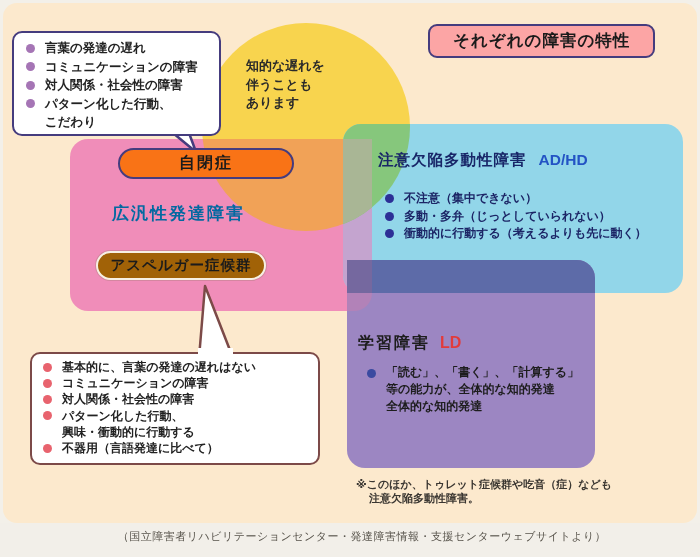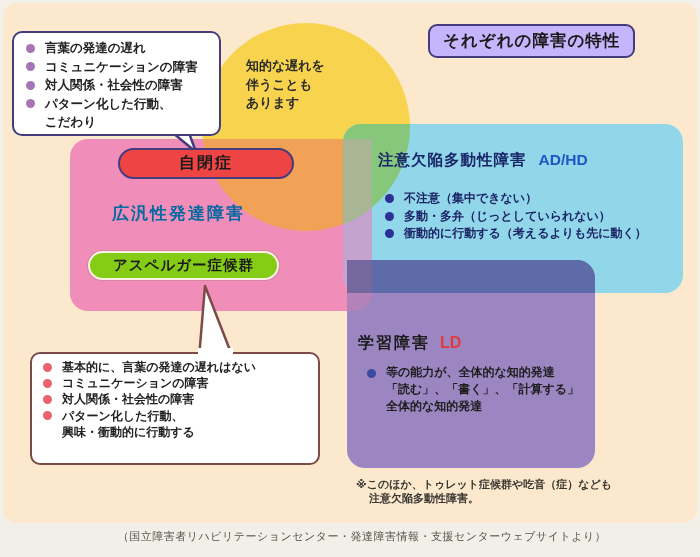--- a/index.html
+++ b/index.html
@@ -26,31 +26,31 @@
   .dot.purple{background:#a575b5;}
   .dot.red{background:#e8636e;}
   .dot.navy{background:#2c2f96;}
   .dot.blue{background:#3a4aa0;}
   .row.cont{margin-left:24px;}
 
   .patch{position:absolute;background:#ffffff;z-index:6;}
 
   
   .title-box{
-    left:428px;top:24px;background:#c4b5fd;border:2.5px solid #453c7e;border-radius:9px;
-    padding:4px 13px;font-size:16.5px;font-weight:bold;color:#1b1b1b;letter-spacing:1px;z-index:7;
+    left:428px;top:24px;background:#fca5a5;border:2.5px solid #453c7e;border-radius:9px;
+    padding:4px 23px;font-size:16.5px;font-weight:bold;color:#1b1b1b;letter-spacing:1px;z-index:7;
   }
 
   
   .circle-note{left:246px;top:57px;font-size:13px;font-weight:bold;color:#2a2a2a;line-height:18.5px;}
 
   
   .pill{box-sizing:border-box;border-radius:17px;text-align:center;font-weight:bold;color:#1b1b1b;}
-  .pill-autism{left:118px;top:148px;width:176px;height:31px;background:#ef4444;border:2.5px solid #453c7e;font-size:16px;line-height:26px;letter-spacing:2px;}
-  .pill-asperger{left:88px;top:251px;width:191px;height:29px;background:#84cc16;border:2px solid #f7f0e3;box-shadow:0 0 0 1px rgba(190,130,140,.55);font-size:14.5px;line-height:24px;letter-spacing:1px;}
+  .pill-autism{left:118px;top:148px;width:176px;height:31px;background:#f97316;border:2.5px solid #453c7e;font-size:16px;line-height:26px;letter-spacing:2px;}
+  .pill-asperger{left:96px;top:251px;width:170px;height:29px;background:#a16207;border:2px solid #f7f0e3;box-shadow:0 0 0 1px rgba(190,130,140,.55);font-size:14.5px;line-height:24px;letter-spacing:1px;}
 
   .pdd-label{left:112px;top:202px;font-size:17px;font-weight:bold;color:#0369a1;letter-spacing:2px;}
 
   .adhd-title{left:378px;top:150px;font-size:15.5px;font-weight:bold;color:#182668;letter-spacing:1px;}
   .adhd-title .abbr{color:#2353c4;margin-left:12px;letter-spacing:0;}
   .adhd-list{left:380px;top:190px;font-size:12px;font-weight:bold;color:#1c2566;}
   .adhd-list .row{line-height:17.5px;}
 
   .ld-title{left:358px;top:333px;font-size:16px;font-weight:bold;color:#1d1d1d;letter-spacing:2px;}
   .ld-title .abbr{color:#e23b3b;margin-left:10px;letter-spacing:0;}
@@ -154,22 +154,22 @@
         <span>衝動的に行動する（考えるよりも先に動く）</span>
       </div>
   </div>
 
   <div class="abs ld-title">
     <span>学習障害</span><span class="abbr">LD</span>
   </div>
   <div class="abs ld-item">
     <span class="dot blue"></span>
     <div class="ld-lines">
+      <div>「読む」、「書く」、「計算する」</div>
       <div>等の能力が、全体的な知的発達</div>
-      <div>「読む」、「書く」、「計算する」</div>
       <div>全体的な知的発達</div>
     </div>
   </div>
 
   <div class="abs bubble bubble2">
     <div class="row">
         <span class="dot red"></span>
         <span>基本的に、言葉の発達の遅れはない</span>
       </div>
     <div class="row">
@@ -179,20 +179,24 @@
     <div class="row">
         <span class="dot red"></span>
         <span>対人関係・社会性の障害</span>
       </div>
     <div class="row">
         <span class="dot red"></span>
         <span>パターン化した行動、</span>
       </div>
     <div class="row cont">
         <span>興味・衝動的に行動する</span>
+      </div>
+    <div class="row">
+        <span class="dot red"></span>
+        <span>不器用（言語発達に比べて）</span>
       </div>
   </div>
   <div class="patch" style="left:198px;top:348px;width:35px;height:9px;"></div>
 
   <div class="abs footnote">
     <div>※このほか、トゥレット症候群や吃音（症）なども</div>
     <div class="l2">注意欠陥多動性障害。</div>
   </div>
 
   <div class="abs caption">（国立障害者リハビリテーションセンター・発達障害情報・支援センターウェブサイトより）</div>

